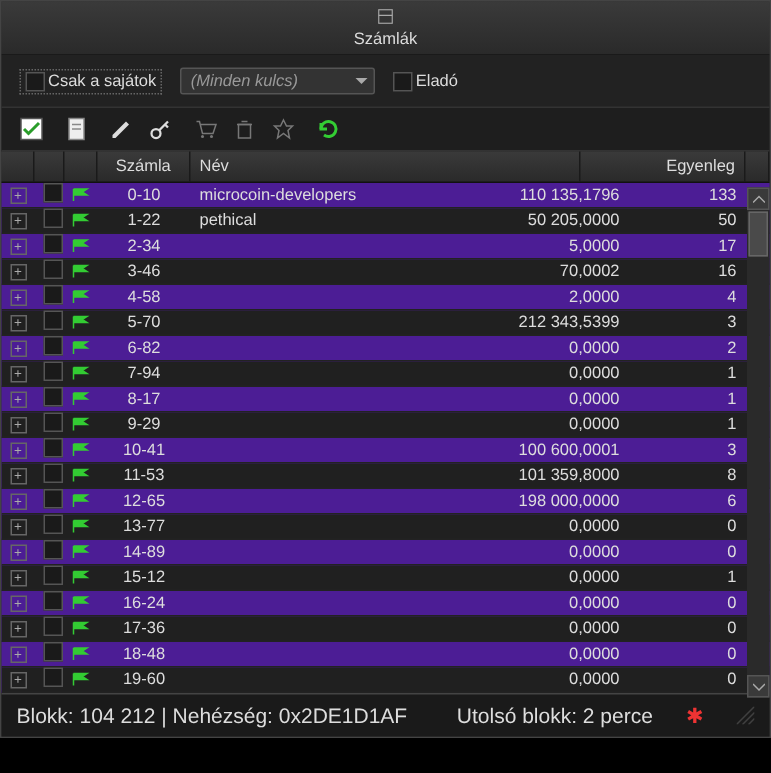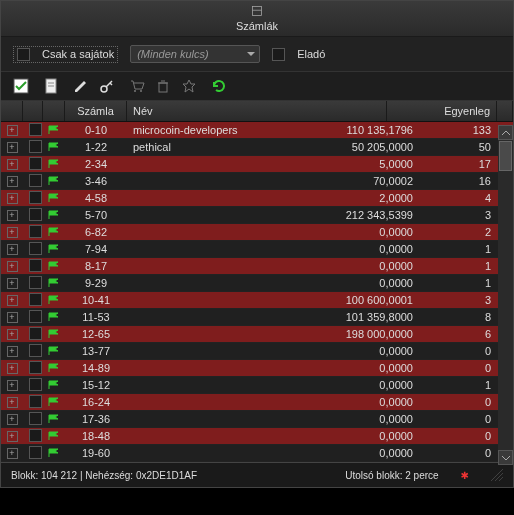--- a/index.html
+++ b/index.html
@@ -1,52 +1,52 @@
 <!DOCTYPE html>
 <html><head>
 <meta charset="utf-8">
 <style>
 * { margin: 0; padding: 0; box-sizing: border-box; font-family: Arial, sans-serif; }
 body { background: #000; width: 514px; height: 515px; overflow: hidden; color: #ddd; font-size: 11px; }
 .window { background: #2a2a2a; border: 1px solid #444; }
 .titlebar { background: linear-gradient(#3a3a3a,#2a2a2a); padding: 4px 6px; border-bottom: 1px solid #1a1a1a; display: flex; align-items: center; gap: 3px; flex-direction: column; }
 .titlebar svg { width: 12px; height: 12px; }
 .filterbar { background: #222; padding: 8px 12px; display: flex; align-items: center; gap: 12px; border-bottom: 1px solid #333; }
-.chk { display: inline-flex; align-items: center; gap: 12px; }
+.chk { display: inline-flex; align-items: center; gap: 2px; }
 .chk-box { width: 13px; height: 13px; background: #1a1a1a; border: 1px solid #555; display: inline-block; }
 .framed { border: 1px dotted #666; padding: 1px 3px; }
 .dropdown { background: #333; border: 1px solid #555; padding: 2px 22px 2px 6px; color: #999; font-style: italic; position: relative; border-radius: 2px; min-width: 130px; }
 .dropdown::after { content: ""; position: absolute; right: 4px; top: 50%; transform: translateY(-50%); width: 0; height: 0; border-left: 4px solid transparent; border-right: 4px solid transparent; border-top: 4px solid #aaa; }
 .toolbar { background: #1e1e1e; padding: 6px 12px; display: flex; align-items: center; gap: 14px; border-bottom: 1px solid #333; }
 .tool { width: 16px; height: 16px; display: inline-flex; align-items: center; justify-content: center; }
 .tool-group { display: flex; gap: 10px; }
 .table-wrap { position: relative; }
 .thead { display: flex; background: linear-gradient(#3a3a3a,#2a2a2a); border-bottom: 1px solid #111; }
 .th { padding: 4px 6px; border-right: 1px solid #1a1a1a; }
 .c-exp { width: 22px; }
 .c-chk { width: 20px; }
 .c-flag { width: 22px; }
 .c-szamla { width: 62px; text-align: center; }
 .c-nev { flex: 1; text-align: left; }
 .c-egy { width: 110px; text-align: right; }
 .c-tr { width: 78px; text-align: right; }
 .c-sb { width: 16px; }
-.tbody { height: 340px; overflow: hidden; background: #7f1d1d; }
+.tbody { height: 340px; overflow: hidden; background: #4c1d95; }
 .row { display: flex; align-items: center; height: 17px; border-bottom: 1px solid #222; }
 .row:nth-child(even) { background: #202020; }
 .td { padding: 1px 6px; }
 .exp { width: 22px; display: flex; align-items: center; justify-content: center; color: #888; }
 .exp::before { content: ""; width: 9px; height: 9px; border: 1px solid #666; display: inline-block; position: relative; }
 .exp::after { content: "+"; position: absolute; font-size: 9px; color: #aaa; }
 .flag { width: 22px; display: flex; align-items: center; justify-content: center; }
 .flag svg { width: 12px; height: 10px; }
 .scrollbar { position: absolute; right: 0; top: 24px; width: 15px; height: 340px; background: #2a2a2a; }
 .sb-btn { width: 15px; height: 15px; background: #3a3a3a; border: 1px solid #555; display: flex; align-items: center; justify-content: center; }
 .sb-thumb { width: 13px; height: 30px; background: #4a4a4a; border: 1px solid #666; margin: 1px; }
-.statusbar { background: #1a1a1a; border-top: 1px solid #444; padding: 6px 10px; display: flex; justify-content: space-between; align-items: center; font-size: 10px; }
+.statusbar { background: #1a1a1a; border-top: 1px solid #444; padding: 6px 10px; display: flex; justify-content: space-between; align-items: center; font-size: 14px; }
 .status-right { display: flex; align-items: center; gap: 22px; }
 .resize { cursor: nwse-resize; opacity: .5; }
 </style>
 </head>
 <body>
 
 <div class="window">
   <div class="titlebar">
     <svg viewBox="0 0 16 16">
         <rect x="2" y="2" width="12" height="12" fill="none" stroke="#aaa"></rect>

